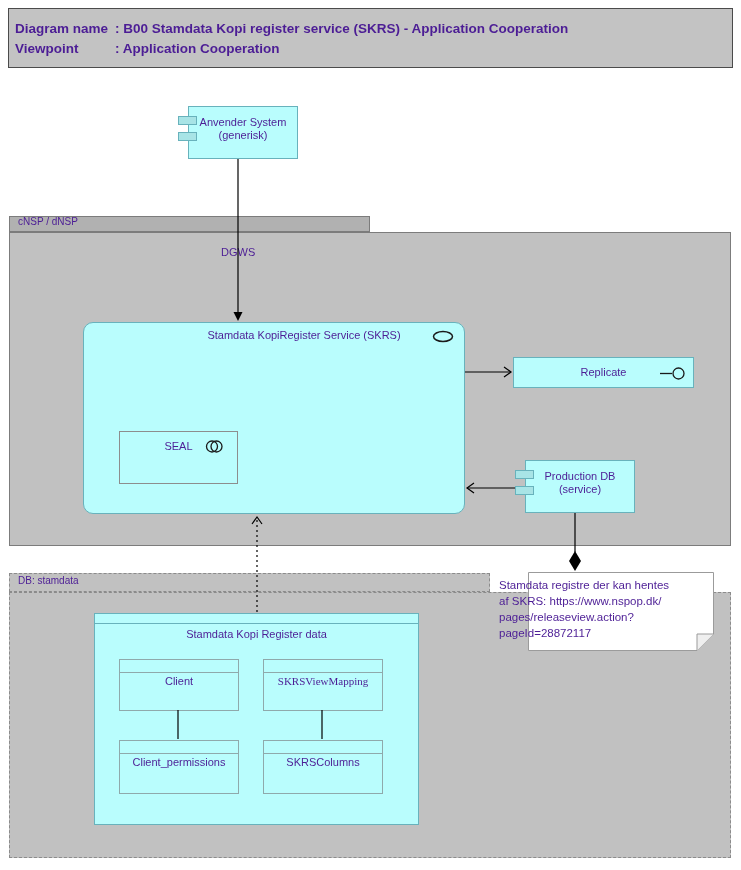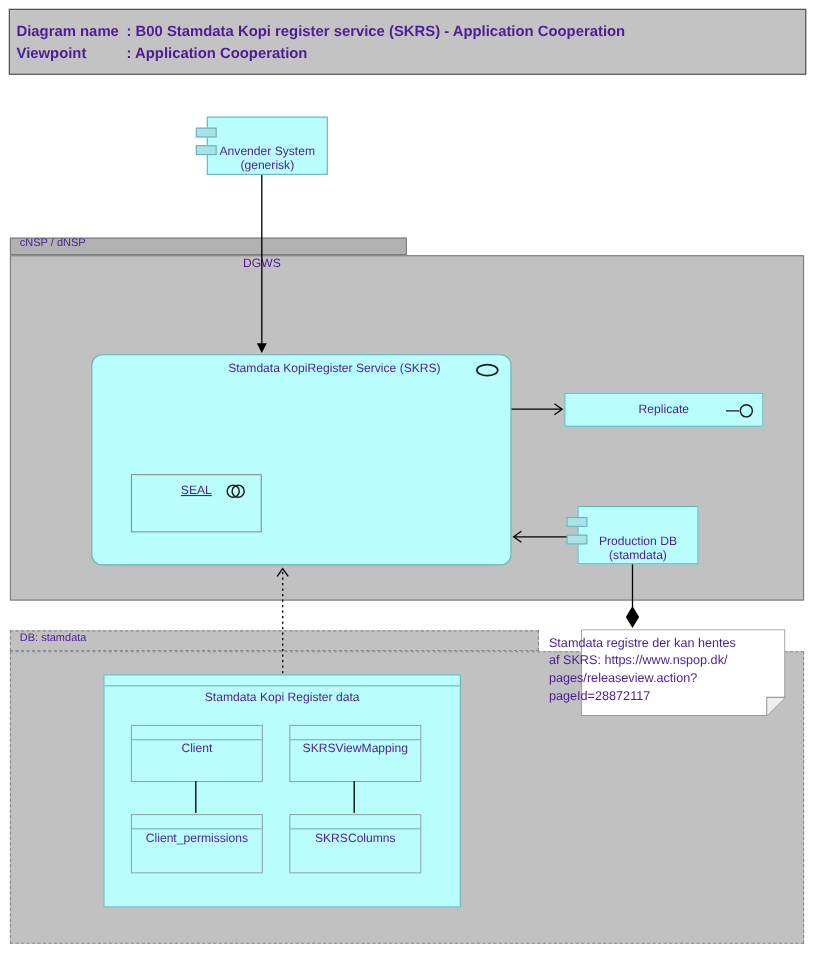--- a/index.html
+++ b/index.html
@@ -22,21 +22,21 @@
   .tb-label{display:inline-block;width:100px;}
 
   
   .grp-tab{background:var(--gray-tab);border:1px solid var(--gray-border);
     font-size:10px;padding:2px 0 0 8px;}
   .grp-body{background:var(--gray-fill);border:1px solid var(--gray-border);}
   .grp-tab.dashed,.grp-body.dashed{background:var(--gray-fill);border:1px dashed var(--dashed-border);}
 
   
   .cyan-box{background:var(--cyan-fill);border:1px solid var(--cyan-border);}
-  .component{font-size:11px;line-height:13px;text-align:center;padding-top:25px;}
+  .component{font-size:11px;line-height:13px;text-align:center;padding-top:9px;}
   .comp-tab{position:absolute;width:19px;height:9px;background:var(--tab-fill);
     border:1px solid var(--cyan-border);}
   .service-box{border-radius:10px;border-width:1.5px;}
   .service-title{position:absolute;left:0;top:6px;width:100%;text-align:center;font-size:11px;padding-left:30px;}
   .plain-label{font-size:11px;}
   .seal-box{border:1px solid #8d8d8d;}
   .tbl-group-strip{position:absolute;left:0;top:0;width:100%;height:9px;
     border-bottom:1px solid var(--cyan-border);}
   .tbl-box{border:1px solid #8fa9ab;font-size:11px;text-align:center;}
   .tbl-strip{position:absolute;left:0;top:0;width:100%;height:12px;border-bottom:1px solid #8fa9ab;}
@@ -60,55 +60,55 @@
   <div class="abs grp-tab" style="left:9px;top:216px;width:361px;height:16px;">
     <span style="position:relative;top:-3px;">cNSP / dNSP</span>
   </div>
   <div class="abs grp-body" style="left:9px;top:232px;width:722px;height:314px;"></div>
 
   <div class="abs grp-tab dashed" style="left:9px;top:573px;width:481px;height:19px;">
     <span style="position:relative;top:-1px;">DB: stamdata</span>
   </div>
   <div class="abs grp-body dashed" style="left:9px;top:592px;width:722px;height:266px;"></div>
 
-  <div class="abs plain-label" style="left:221px;top:234px;">DGWS</div>
+  <div class="abs plain-label" style="left:221px;top:246px;">DGWS</div>
 
   <div class="abs cyan-box component" style="left:188px;top:106px;width:110px;height:53px;">
     <div>Anvender System</div>
     <div>(generisk)</div>
   </div>
   <div class="abs comp-tab" style="left:178px;top:116px;"></div>
   <div class="abs comp-tab" style="left:178px;top:132px;"></div>
 
   <div class="abs cyan-box service-box" style="left:83px;top:322px;width:382px;height:192px;">
     <div class="service-title">Stamdata KopiRegister Service (SKRS)</div>
     <svg class="abs" style="right:10px;top:7px;" width="22" height="13" viewBox="0 0 22 13">
       <ellipse cx="11" cy="6.5" rx="9.5" ry="5" fill="none" stroke="#1a1a1a" stroke-width="1.5"></ellipse>
     </svg>
 
     <div class="abs cyan-box seal-box" style="left:35px;top:108px;width:119px;height:53px;">
-      <div class="abs plain-label" style="left:0;top:8px;width:100%;text-align:center;text-decoration:underline;">SEAL</div>
+      <div class="abs plain-label" style="left:0;top:8px;width:100%;text-align:center;">SEAL</div>
       <svg class="abs" style="right:13px;top:7px;" width="19" height="15" viewBox="0 0 19 15">
         <circle cx="7" cy="7.5" r="5.5" fill="none" stroke="#1a1a1a" stroke-width="1.3"></circle>
         <circle cx="11.5" cy="7.5" r="5.5" fill="none" stroke="#1a1a1a" stroke-width="1.3"></circle>
       </svg>
     </div>
   </div>
 
   <div class="abs cyan-box" style="left:513px;top:357px;width:181px;height:31px;">
     <div class="abs plain-label" style="left:0;top:8px;width:100%;text-align:center;">Replicate</div>
     <svg class="abs" style="right:7px;top:8px;" width="27" height="15" viewBox="0 0 27 15">
       <line x1="1" y1="7.5" x2="13" y2="7.5" stroke="#1a1a1a" stroke-width="1.3"></line>
       <circle cx="19.5" cy="7.5" r="5.5" fill="none" stroke="#1a1a1a" stroke-width="1.3"></circle>
     </svg>
   </div>
 
   <div class="abs cyan-box component" style="left:525px;top:460px;width:110px;height:53px;">
     <div>Production DB</div>
-    <div>(stamdata)</div>
+    <div>(service)</div>
   </div>
   <div class="abs comp-tab" style="left:515px;top:470px;"></div>
   <div class="abs comp-tab" style="left:515px;top:486px;"></div>
 
   <div class="abs" style="left:492px;top:572px;width:186px;height:79px;padding-left:36px;">
     <svg width="186" height="79" viewBox="0 0 186 79">
       <path d="M0.5,0.5 H185.5 V62 L169,78.5 H0.5 Z" fill="var(--note-fill)" stroke="#9b9b9b" stroke-width="1"></path>
       <path d="M185.5,62 L169,62 L169,78.5" fill="#efefef" stroke="#9b9b9b" stroke-width="1"></path>
     </svg>
     <div class="abs note-text" style="left:0;top:0;width:180px;">Stamdata registre der kan hentes
@@ -118,21 +118,21 @@
   </div>
 
   <div class="abs cyan-box" style="left:94px;top:613px;width:325px;height:212px;">
     <div class="tbl-group-strip"></div>
     <div class="abs cyan-box tbl-box" style="left:24px;top:45px;width:120px;height:52px;">
       <div class="tbl-strip"></div>
       <div class="tbl-label">Client</div>
     </div>
 
     <div class="abs plain-label" style="left:0;top:14px;width:100%;text-align:center;">Stamdata Kopi Register data</div>
-    <div class="abs cyan-box tbl-box" style="left:168px;top:45px;width:120px;height:52px;">
+    <div class="abs cyan-box tbl-box" style="left:168px;top:45px;width:120px;height:52px;font-family:Liberation Serif, serif;">
       <div class="tbl-strip"></div>
       <div class="tbl-label">SKRSViewMapping</div>
     </div>
     <div class="abs cyan-box tbl-box" style="left:24px;top:126px;width:120px;height:54px;">
       <div class="tbl-strip"></div>
       <div class="tbl-label">Client_permissions</div>
     </div>
     <div class="abs cyan-box tbl-box" style="left:168px;top:126px;width:120px;height:54px;">
       <div class="tbl-strip"></div>
       <div class="tbl-label">SKRSColumns</div>

